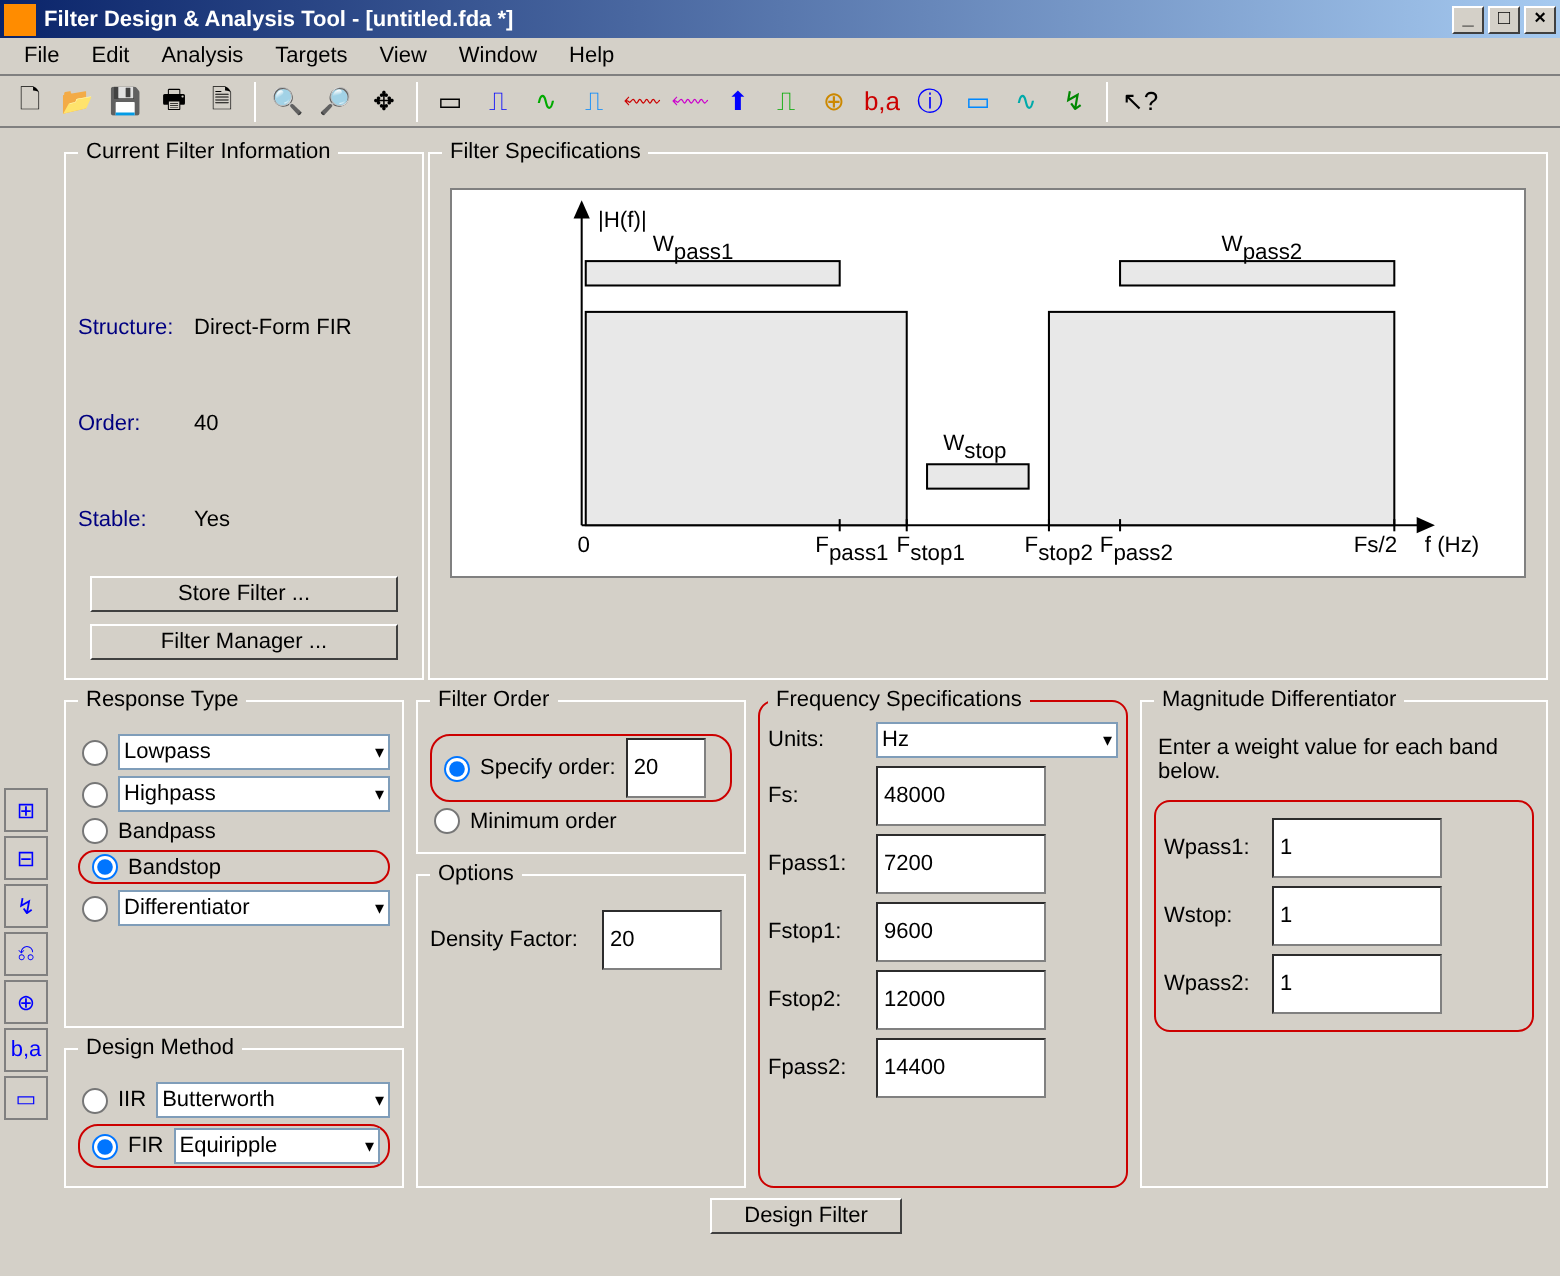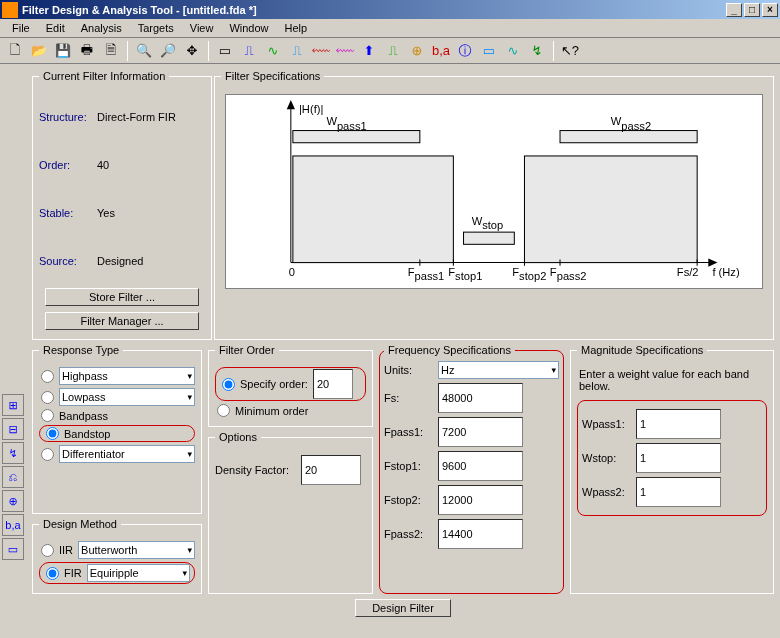--- a/index.html
+++ b/index.html
@@ -138,24 +138,20 @@
             <span class="info-value">Direct-Form FIR</span>
           </div>
         <div class="info-line">
             <span class="info-label">Order:</span>
             <span class="info-value">40</span>
           </div>
         <div class="info-line">
             <span class="info-label">Stable:</span>
             <span class="info-value">Yes</span>
           </div>
-        <div class="info-line">
-            <span class="info-label">Source:</span>
-            <span class="info-value">Designed</span>
-          </div>
         <div style="flex:1"></div>
         <div class="btn" style="margin:3px 6px">Store Filter ...</div>
         <div class="btn" style="margin:3px 6px">Filter Manager ...</div>
       </fieldset>
 
       <fieldset class="spec">
         <legend>Filter Specifications</legend>
         <div class="plot">
           <svg width="100%" height="100%" viewBox="0 0 480 190">
 
@@ -194,27 +190,27 @@
       </fieldset>
     </div>
 
     <div class="bottom-row">
       <div class="col response">
         <fieldset style="flex:1">
           <legend>Response Type</legend>
           <div class="radio-row">
               <input type="radio" style="">
               <div class="dropdown">
+                <span>Lowpass</span>
+              </div>
+            </div>
+          <div class="radio-row">
+              <input type="radio" style="">
+              <div class="dropdown">
                 <span>Highpass</span>
-              </div>
-            </div>
-          <div class="radio-row">
-              <input type="radio" style="">
-              <div class="dropdown">
-                <span>Lowpass</span>
               </div>
             </div>
           <div class="radio-row">
               <input type="radio" style="">
               <span>Bandpass</span>
             </div>
           <div class="radio-row redring">
               <input type="radio" checked="" style="">
               <span>Bandstop</span>
             </div>
@@ -290,21 +286,21 @@
             <label>Fstop2:</label>
             <div class="textbox textbox-wide">12000</div>
           </div>
         <div class="field-row">
             <label>Fpass2:</label>
             <div class="textbox textbox-wide">14400</div>
           </div>
       </fieldset>
 
       <fieldset class="magspec">
-        <legend>Magnitude Specifications</legend>
+        <legend>Magnitude Differentiator</legend>
         <div style="margin:4px 2px 8px 2px">Enter a weight value for each band below.</div>
         <div class="redring" style="border-radius:8px; padding:4px;">
           <div class="field-row">
               <label>Wpass1:</label>
               <div class="textbox textbox-wide">1</div>
             </div>
           <div class="field-row">
               <label>Wstop:</label>
               <div class="textbox textbox-wide">1</div>
             </div>

